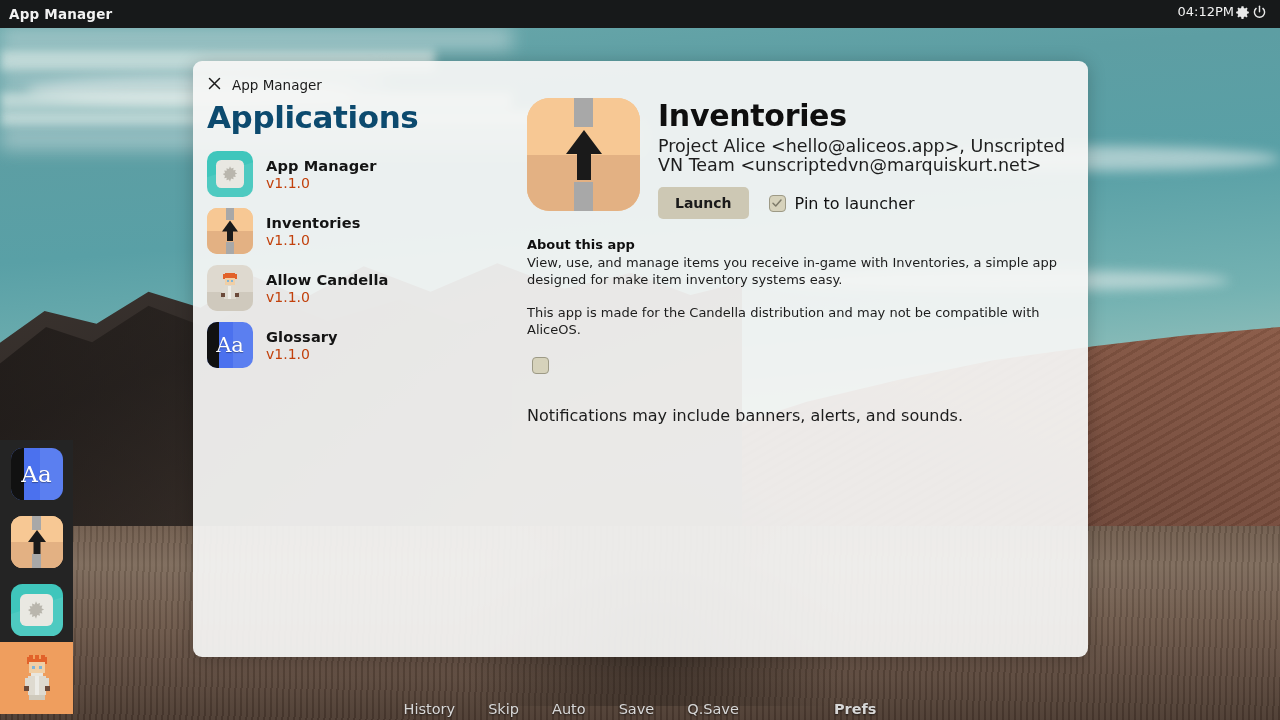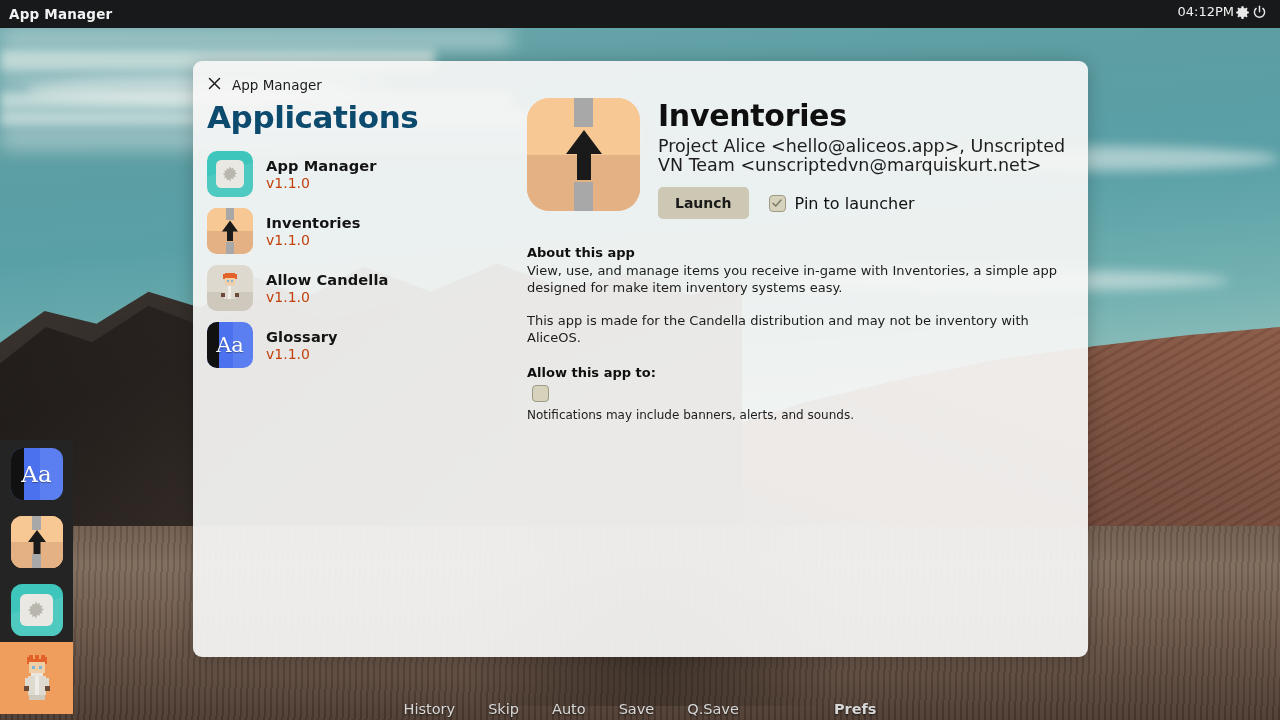--- a/index.html
+++ b/index.html
@@ -231,28 +231,28 @@
   .chk-line { display: flex; align-items: center; gap: 9px; }
   .chkbox {
     width: 17px; height: 17px; border-radius: 4px;
     background: #d6d2bb; border: 1px solid #9d9a86;
     display: flex; align-items: center; justify-content: center;
     flex: none;
   }
   .chkbox.checked { background: #d6d2bb; }
   .chk-line .lbl { font-size: 16px; color: #111; }
 
-  #about-sec { margin-top: 26px; }
+  #about-sec { margin-top: 18px; }
   .sec-head { font-size: 13px; font-weight: bold; color: #0f0f0f; margin-bottom: 2px; }
   .sec-body { font-size: 13px; color: #1c1c1c; line-height: 1.33; }
   .sec-gap { height: 15px; }
 
   #perm-sec { margin-top: 19px; }
   #perm-sec .chk-line { margin-top: 5px; margin-left: 5px; }
-  #perm-note { font-size: 12px; color: #1c1c1c; margin-top: 6px; }
+  #perm-note { font-size: 16px; color: #1c1c1c; margin-top: 32px; }
 
   
   #quickmenu {
     position: absolute; left: 0; bottom: 0; width: 1280px;
     display: flex; align-items: center; justify-content: center;
     gap: 33px;
     padding-bottom: 3px;
     z-index: 45;
   }
   #quickmenu .qm {
@@ -484,25 +484,24 @@
                 <span class="lbl">Pin to launcher</span>
               </div>
             </div>
           </div>
         </div>
 
         <div id="about-sec">
           <div class="sec-head">About this app</div>
           <div class="sec-body">View, use, and manage items you receive in-game with Inventories, a simple app designed for make item inventory systems easy.</div>
           <div class="sec-gap"></div>
-          <div class="sec-body">This app is made for the Candella distribution and may not be inventory with AliceOS.</div>
+          <div class="sec-body">This app is made for the Candella distribution and may not be compatible with AliceOS.</div>
         </div>
 
         <div id="perm-sec">
-          <div class="sec-head">Allow this app to:</div>
           <div class="chk-line">
             <span class="chkbox"></span>
           </div>
           <div id="perm-note">Notifications may include banners, alerts, and sounds.</div>
         </div>
 
       </div>
     </div>
   </div>
 

